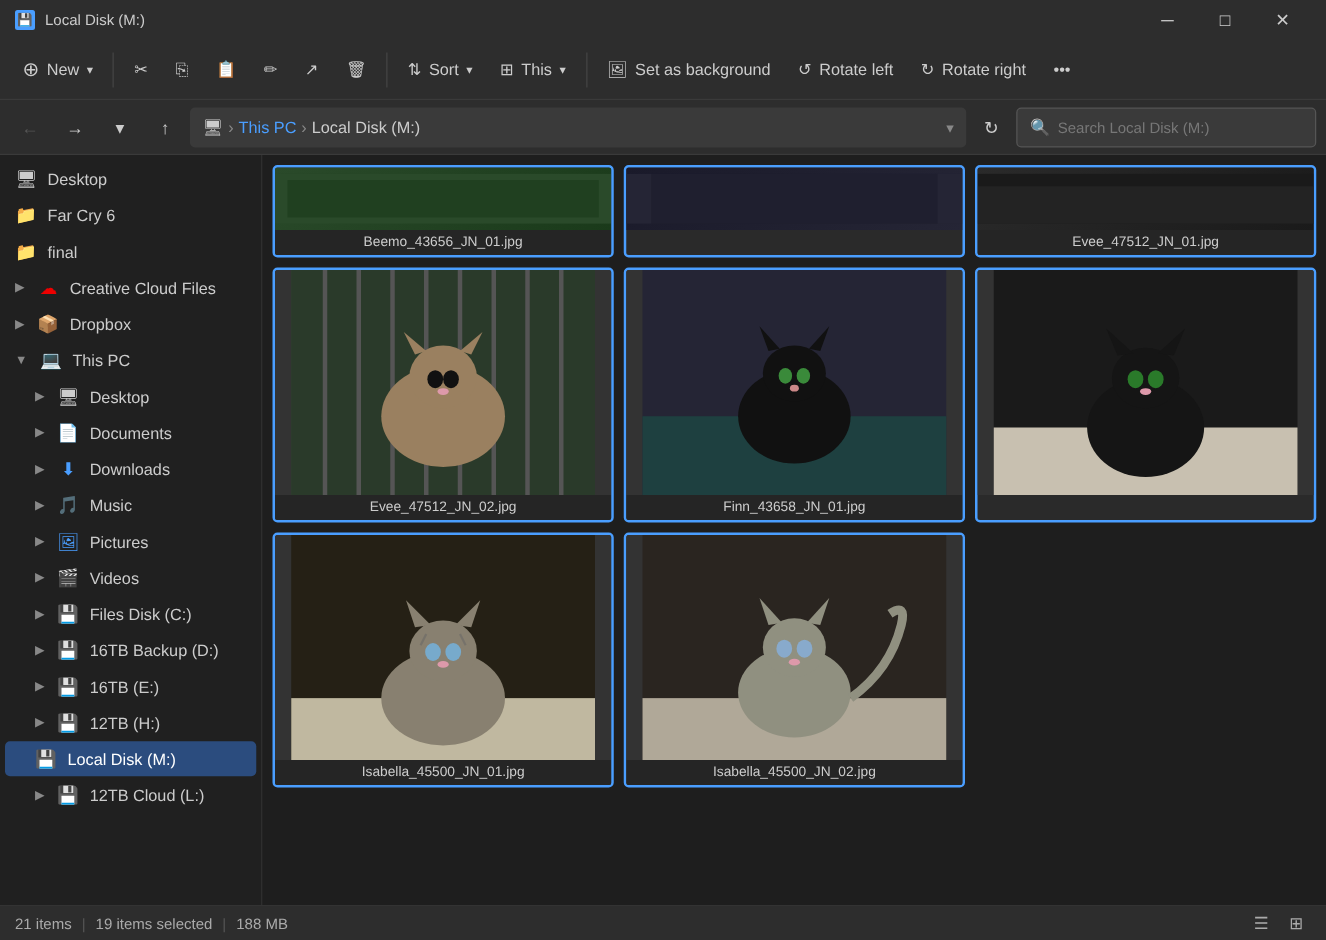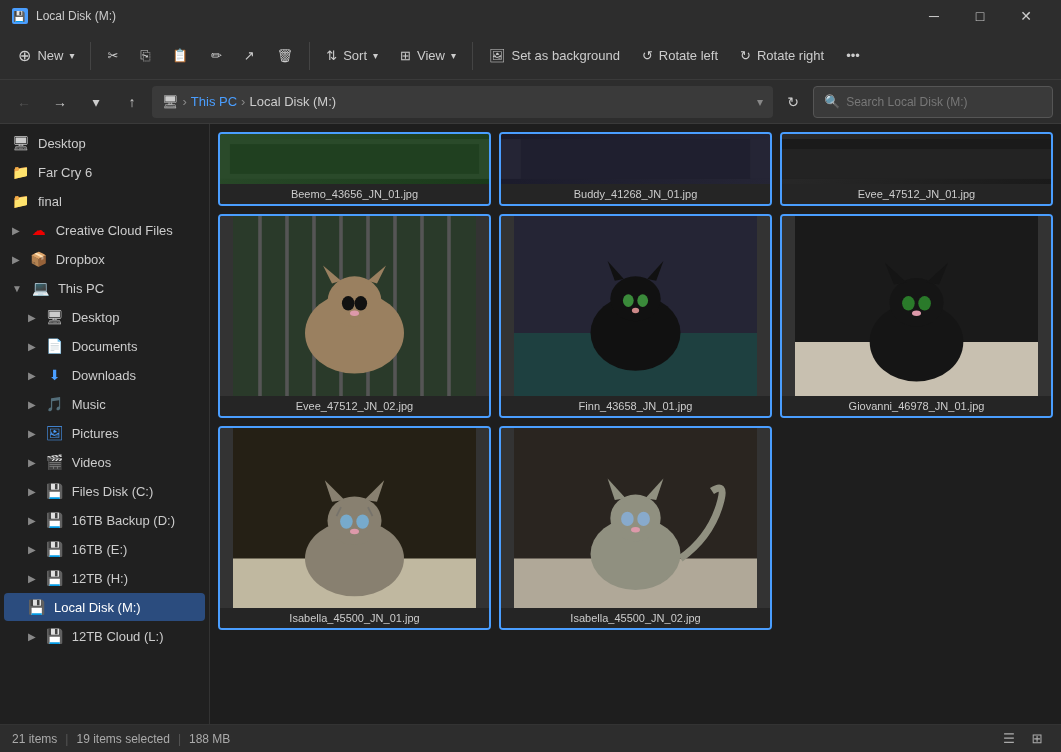--- a/index.html
+++ b/index.html
@@ -213,21 +213,21 @@
     <span>🗑</span>
   </button>
   <div class="toolbar-separator"></div>
   <button class="toolbar-btn">
     <span>⇅</span>
     <span>Sort</span>
     <span style="font-size:10px;">▾</span>
   </button>
   <button class="toolbar-btn">
     <span>⊞</span>
-    <span>View</span>
+    <span>This</span>
     <span style="font-size:10px;">▾</span>
   </button>
   <div class="toolbar-separator"></div>
   <button class="toolbar-btn">
     <span>🖼</span>
     <span>Set as background</span>
   </button>
   <button class="toolbar-btn">
     <span>↺</span>
     <span>Rotate left</span>
@@ -365,21 +365,20 @@
         <div class="file-name">Beemo_43656_JN_01.jpg</div>
       </div>
 
       <div class="file-item">
         <div class="file-thumb thumb-buddy" style="height:50px; overflow:hidden;">
           <svg viewBox="0 0 270 40" xmlns="http://www.w3.org/2000/svg" style="width:100%;height:100%;">
             <rect width="270" height="40" fill="#252535"></rect>
             <rect x="20" y="0" width="230" height="40" fill="#1a1a2a" opacity="0.5"></rect>
           </svg>
         </div>
-        <div class="file-name">Buddy_41268_JN_01.jpg</div>
       </div>
 
       <div class="file-item">
         <div class="file-thumb thumb-evee1" style="height:50px; overflow:hidden;">
           <svg viewBox="0 0 270 40" xmlns="http://www.w3.org/2000/svg" style="width:100%;height:100%;">
             <rect width="270" height="40" fill="#1a1a1a"></rect>
             <rect x="0" y="10" width="270" height="30" fill="#2a2a2a" opacity="0.6"></rect>
           </svg>
         </div>
         <div class="file-name">Evee_47512_JN_01.jpg</div>
@@ -439,21 +438,20 @@
 
             <ellipse cx="135" cy="140" rx="52" ry="44" fill="#151515"></ellipse>
             <ellipse cx="135" cy="96" rx="30" ry="27" fill="#151515"></ellipse>
             <polygon points="110,76 100,52 124,74" fill="#151515"></polygon>
             <polygon points="160,76 170,52 146,74" fill="#151515"></polygon>
             <ellipse cx="126" cy="97" rx="7" ry="8" fill="#2a7a2a"></ellipse>
             <ellipse cx="144" cy="97" rx="7" ry="8" fill="#2a7a2a"></ellipse>
             <ellipse cx="135" cy="108" rx="5" ry="3" fill="#d9a"></ellipse>
           </svg>
         </div>
-        <div class="file-name">Giovanni_46978_JN_01.jpg</div>
       </div>
 
 
       <div class="file-item">
         <div class="file-thumb" style="height:180px;">
           <svg viewBox="0 0 270 200" xmlns="http://www.w3.org/2000/svg" style="width:100%;height:100%;">
             <rect width="270" height="200" fill="#252015"></rect>
 
             <rect x="0" y="145" width="270" height="55" fill="#c0b8a0"></rect>
             <ellipse cx="135" cy="145" rx="55" ry="42" fill="#888070"></ellipse>

